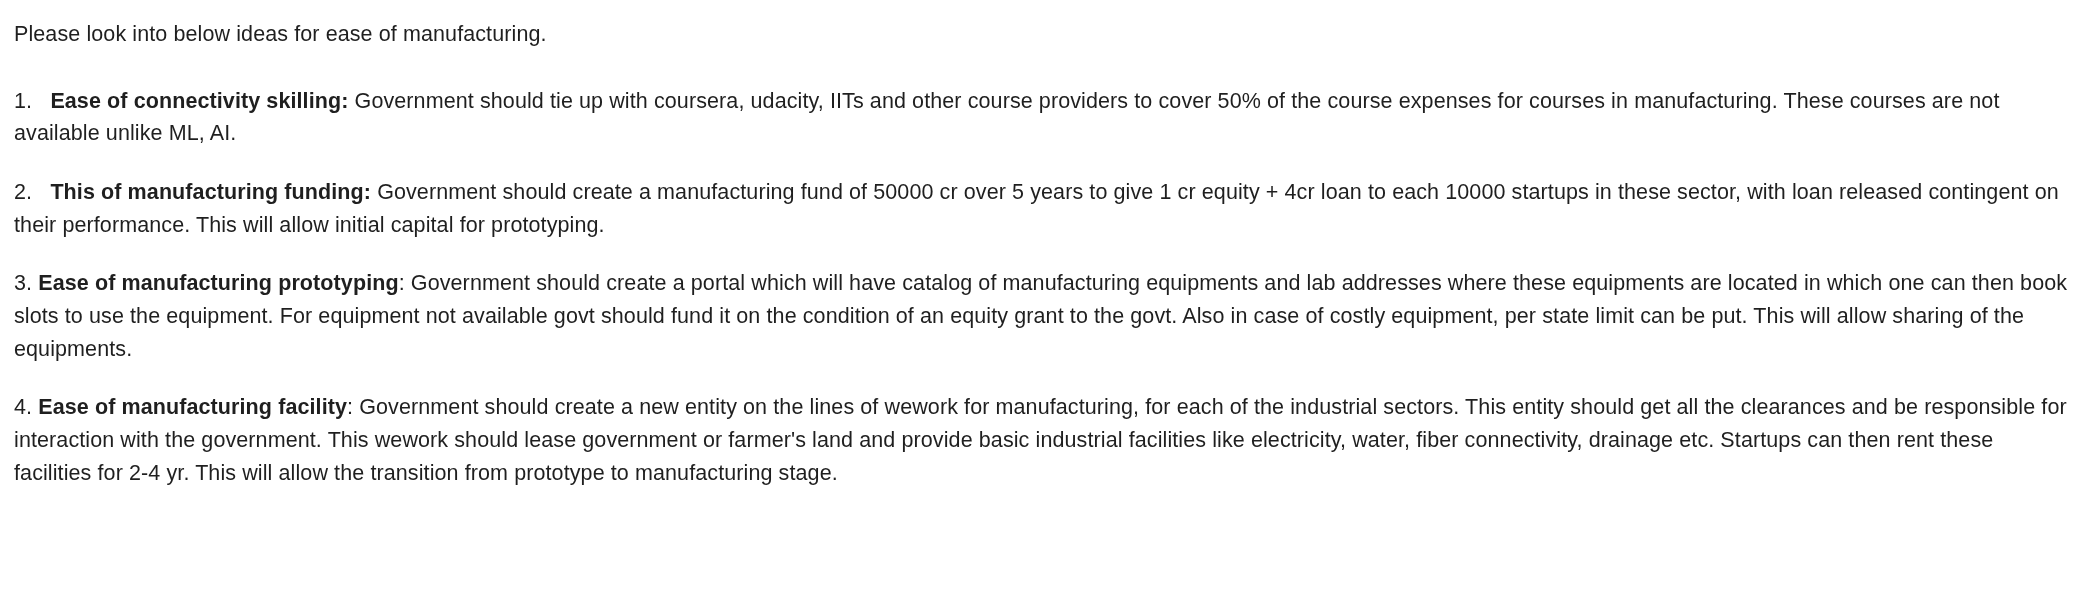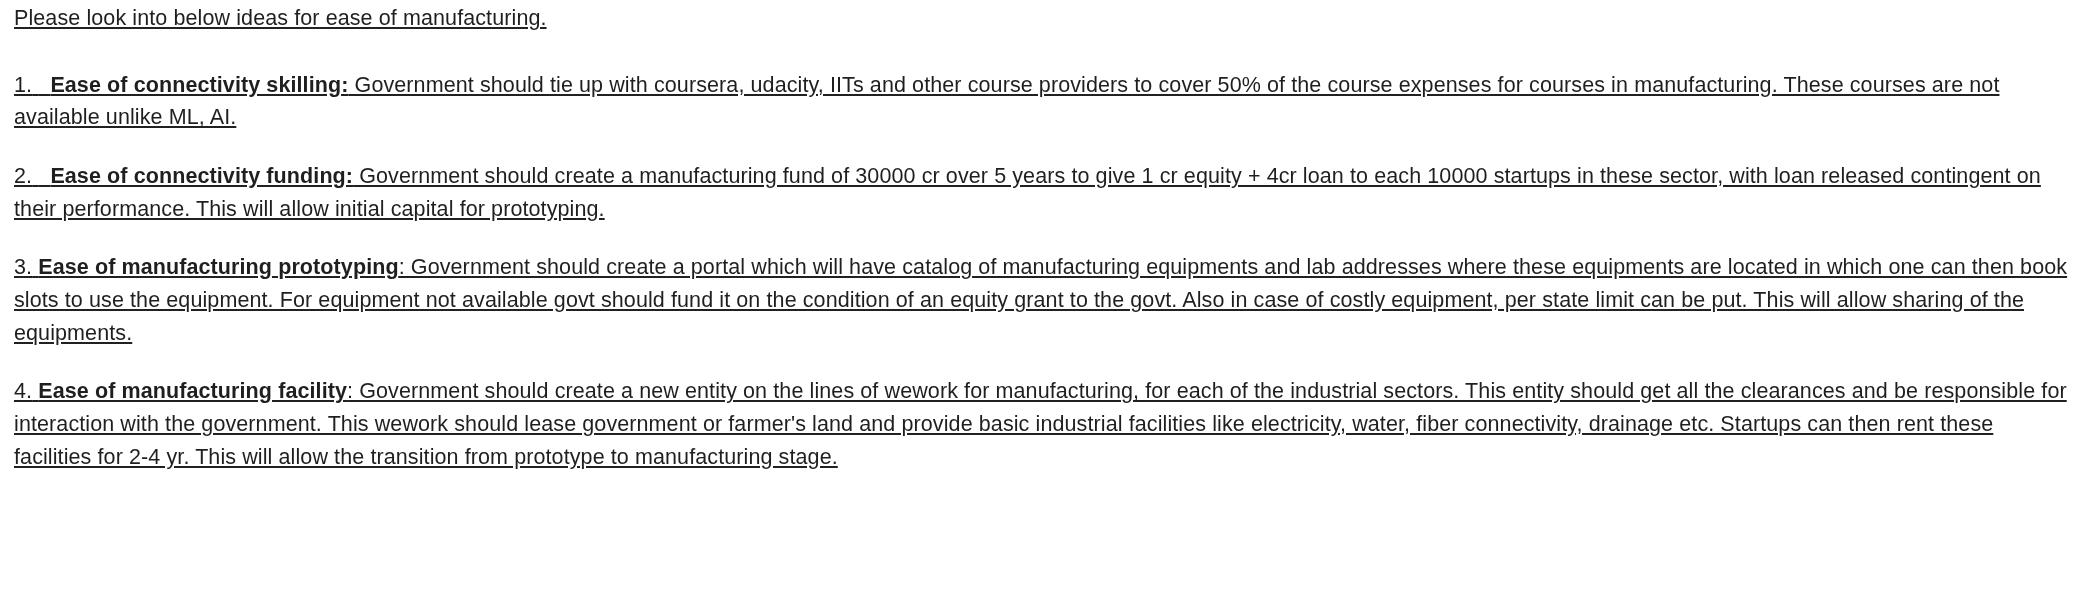--- a/index.html
+++ b/index.html
@@ -8,23 +8,22 @@
     background: #ffffff;
   }
   body {
     width: 2096px;
     min-height: 614px;
     font-family: "Liberation Sans", sans-serif;
     color: #202124;
     -webkit-font-smoothing: antialiased;
   }
   .doc {
-    padding: 2px 24px 10px 14px;
+    padding: 18px 24px 10px 14px;
     box-sizing: border-box;
-    text-decoration: underline;
   }
   .para {
     font-size: 21.5px;
     line-height: 1.52;
     margin: 0 0 26px 0;
     color: #1f1f1f;
     letter-spacing: 0.1px;
   }
   .para:last-child {
     margin-bottom: 4px;
@@ -53,21 +52,21 @@
 
   <p class="para intro">Please look into below ideas for ease of manufacturing.</p>
 
   <p class="para item">
     <span class="num">1.</span>
     <span class="gap-a">&nbsp; </span><span class="lead">Ease of connectivity skilling:</span><span class="body-text"> Government should tie up with coursera, udacity, IITs and other course providers to cover 50% of the course expenses for courses in manufacturing. These courses are not available unlike ML, AI.</span>
   </p>
 
   <p class="para item">
     <span class="num">2.</span>
-    <span class="gap-a">&nbsp; </span><span class="lead">Ease of connectivity funding:</span><span class="body-text"> Government should create a manufacturing fund of 30000 cr over 5 years to give 1 cr equity + 4cr loan to each 10000 startups in these sector, with loan released contingent on their performance. This will allow initial capital for prototyping.</span>
+    <span class="gap-a">&nbsp; </span><span class="lead">This of manufacturing funding:</span><span class="body-text"> Government should create a manufacturing fund of 50000 cr over 5 years to give 1 cr equity + 4cr loan to each 10000 startups in these sector, with loan released contingent on their performance. This will allow initial capital for prototyping.</span>
   </p>
 
   <p class="para item">
     <span class="num">3.</span>
     <span class="gap-a"> </span><span class="lead">Ease of manufacturing prototyping</span><span class="body-text">: Government should create a portal which will have catalog of manufacturing equipments and lab addresses where these equipments are located in which one can then book slots to use the equipment. For equipment not available govt should fund it on the condition of an equity grant to the govt. Also in case of costly equipment, per state limit can be put. This will allow sharing of the equipments.</span>
   </p>
 
   <p class="para item">
     <span class="num">4.</span>
     <span class="gap-a"> </span><span class="lead">Ease of manufacturing facility</span><span class="body-text">: Government should create a new entity on the lines of wework for manufacturing, for each of the industrial sectors. This entity should get all the clearances and be responsible for interaction with the government. This wework should lease government or farmer's land and provide basic industrial facilities like electricity, water, fiber connectivity, drainage etc. Startups can then rent these facilities for 2-4 yr. This will allow the transition from prototype to manufacturing stage.</span>

